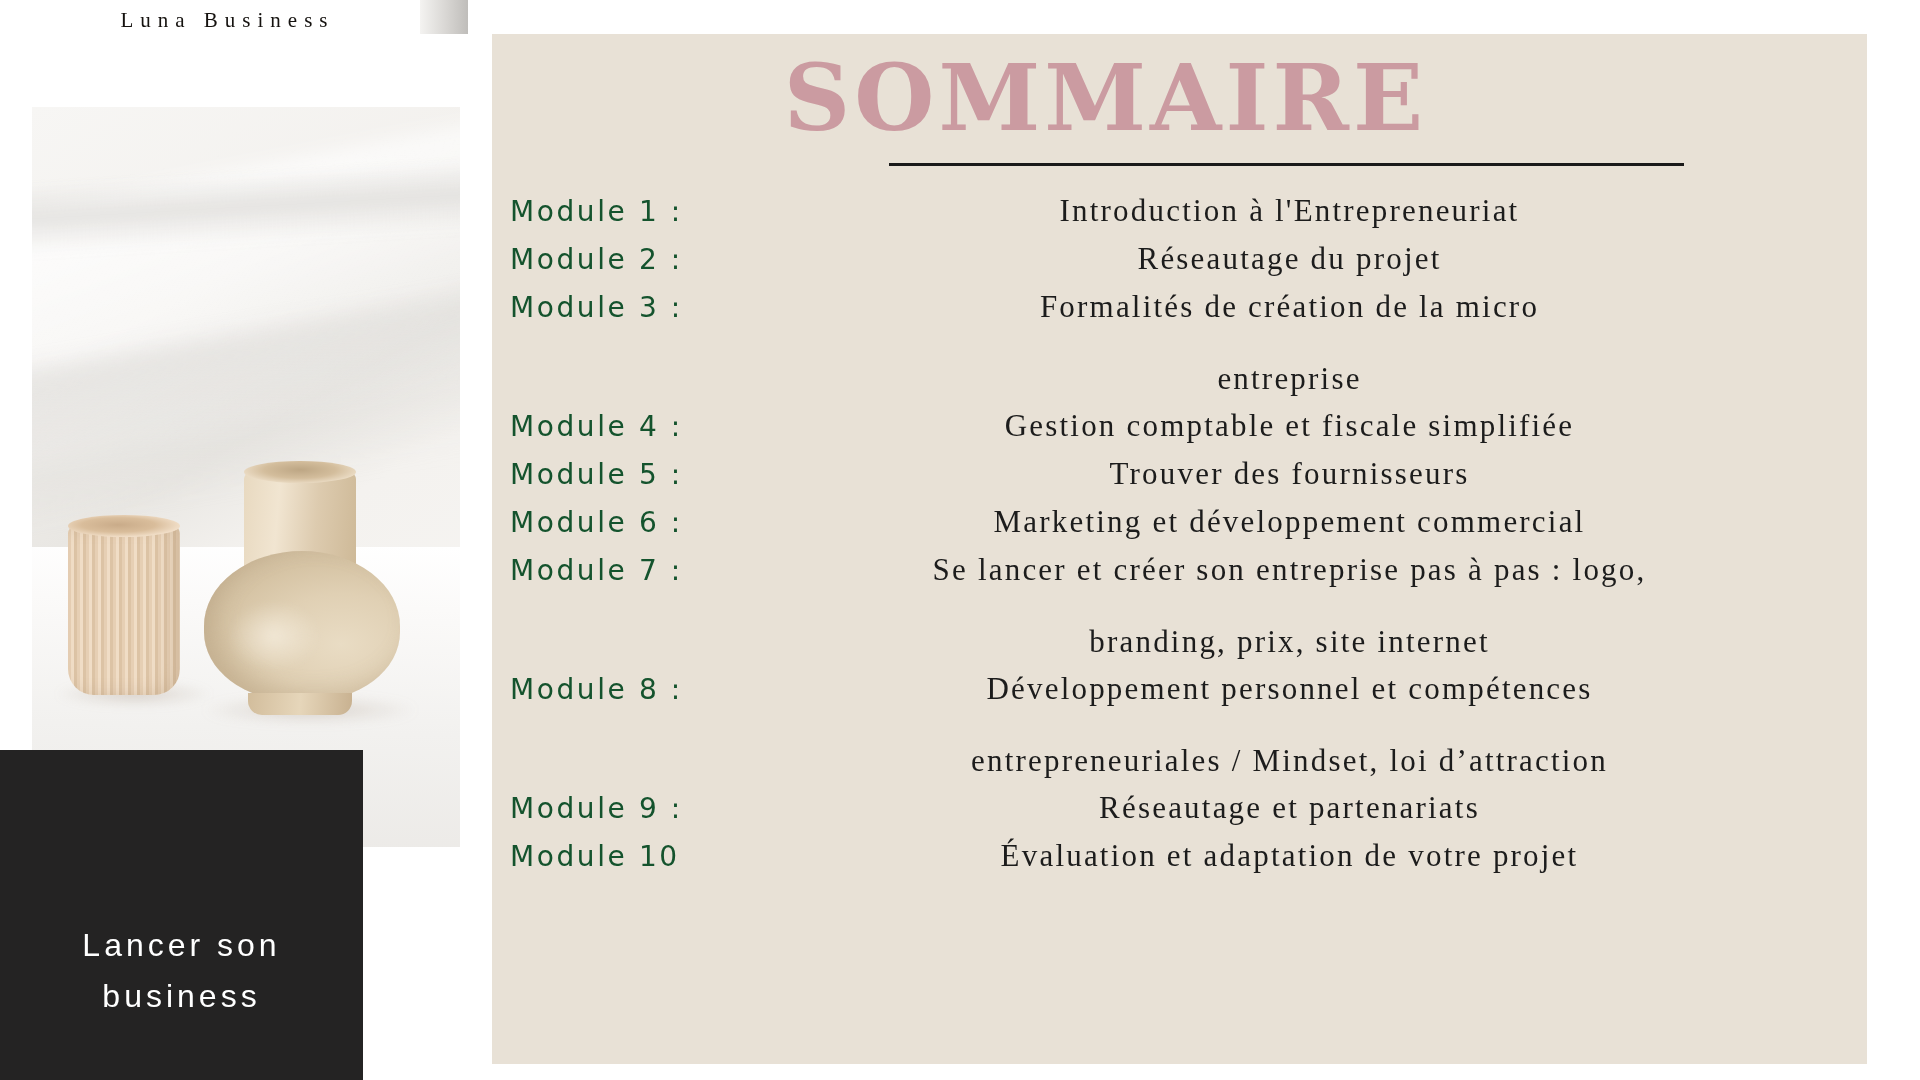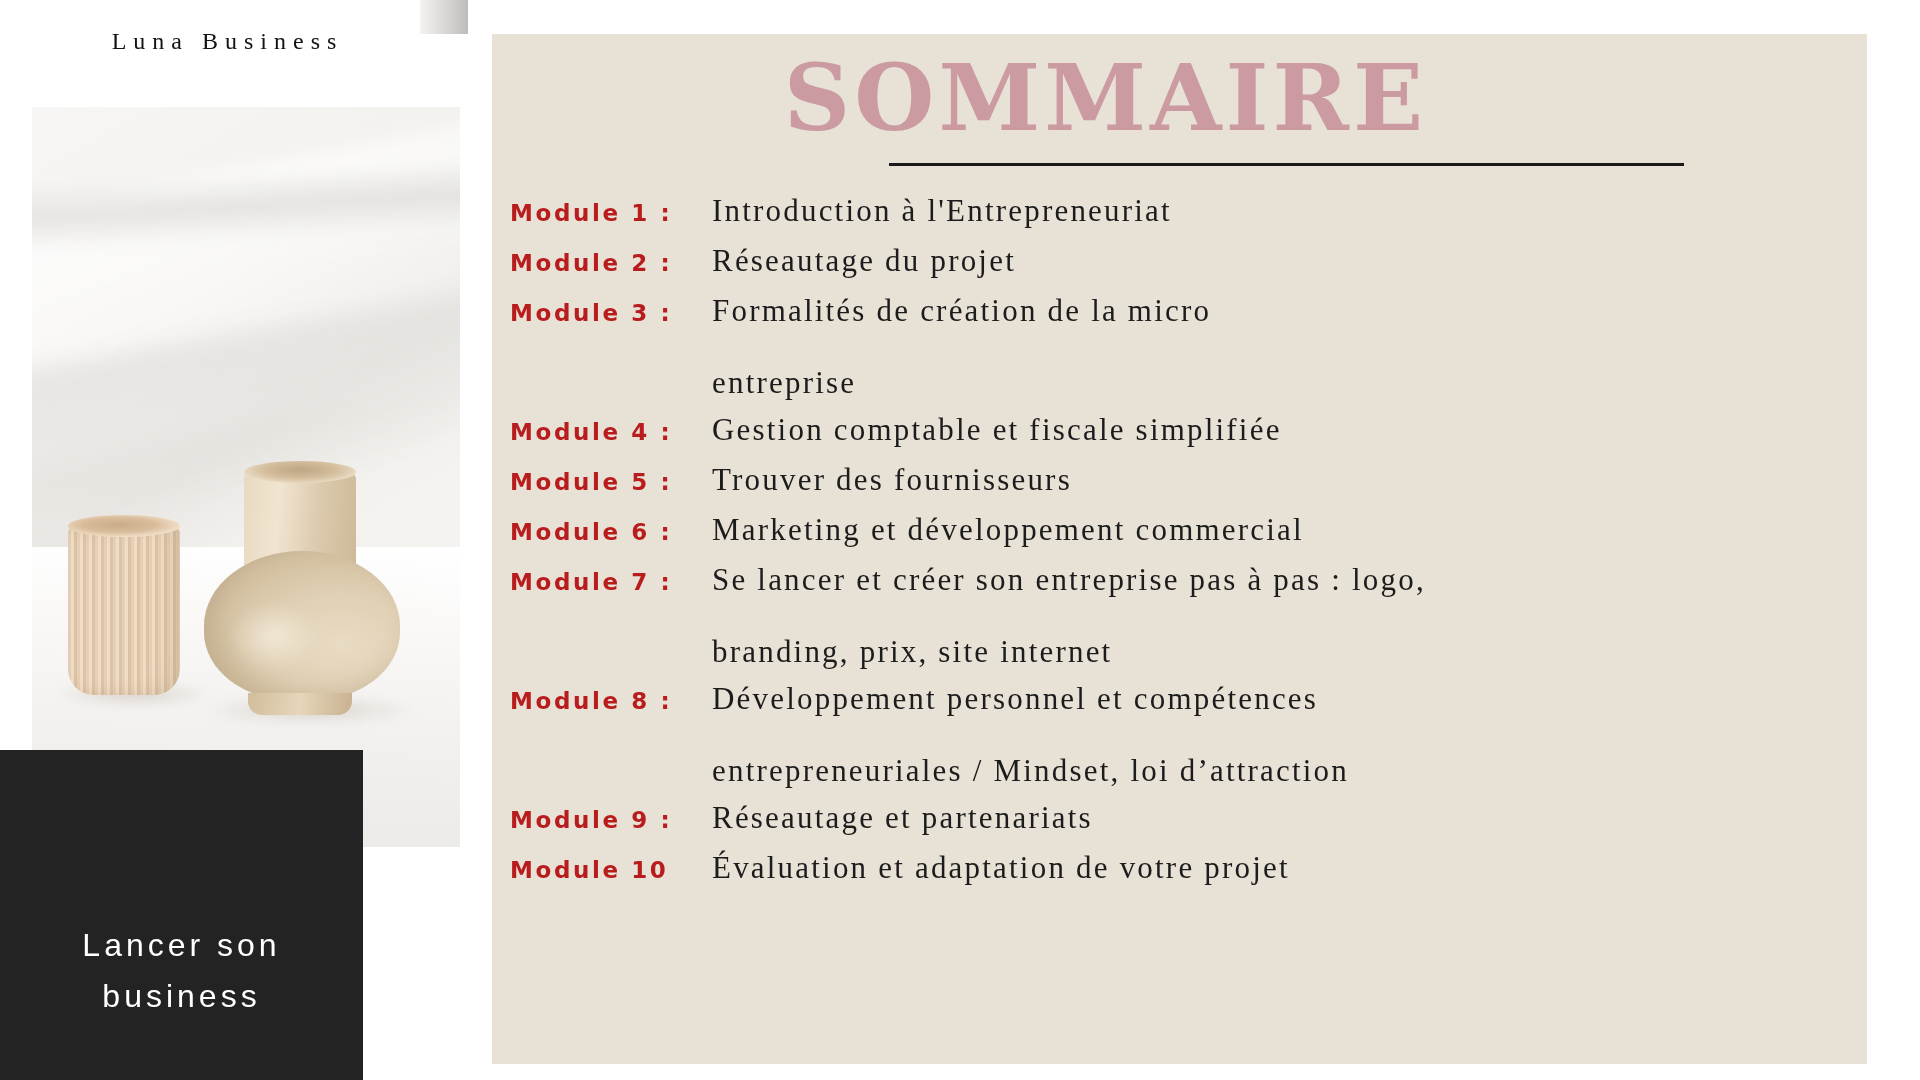--- a/index.html
+++ b/index.html
@@ -7,25 +7,25 @@
     width:1920px;height:1080px;
     background:#ffffff;
     font-family:"Liberation Serif",serif;
     overflow:hidden;
     position:relative;
   }
 
   
   .brand{
     position:absolute;
-    left:0px; top:28px;
+    left:0px; top:8px;
     width:455px;
     text-align:center;
     font-family:"Liberation Serif",serif;
-    font-size:24px;
+    font-size:21px;
     letter-spacing:7px;
     color:#15120f;
     white-space:nowrap;
   }
 
   .photo{
     position:absolute;
     left:32px; top:107px;
     width:428px; height:740px;
     overflow:hidden;
@@ -175,34 +175,35 @@
   }
   .row{
     display:flex;
     align-items:baseline;
     margin-bottom:0px;
   }
   .row-label{
     flex:0 0 auto;
     width:202px;
     font-family:"DejaVu Sans",sans-serif;
-    font-weight:700;
-    font-size:23px;
+    font-weight:400;
+    font-size:28px;
     letter-spacing:2.6px;
-    color:#b91c1c;
+    color:#14532d;
     line-height:47px;
     white-space:nowrap;
   }
   .row-text{
     flex:1 1 auto;
     font-family:"Liberation Serif",serif;
     font-size:31px;
     letter-spacing:2.2px;
     color:#1c1c1c;
     line-height:47px;
+    text-align:center;
   }
   .row-text .cont{display:block;margin-top:25px;}
 </style>
 </head>
 <body>
 
 <div class="brand">Luna Business</div>
 
 <div class="top-strip"></div>
 

